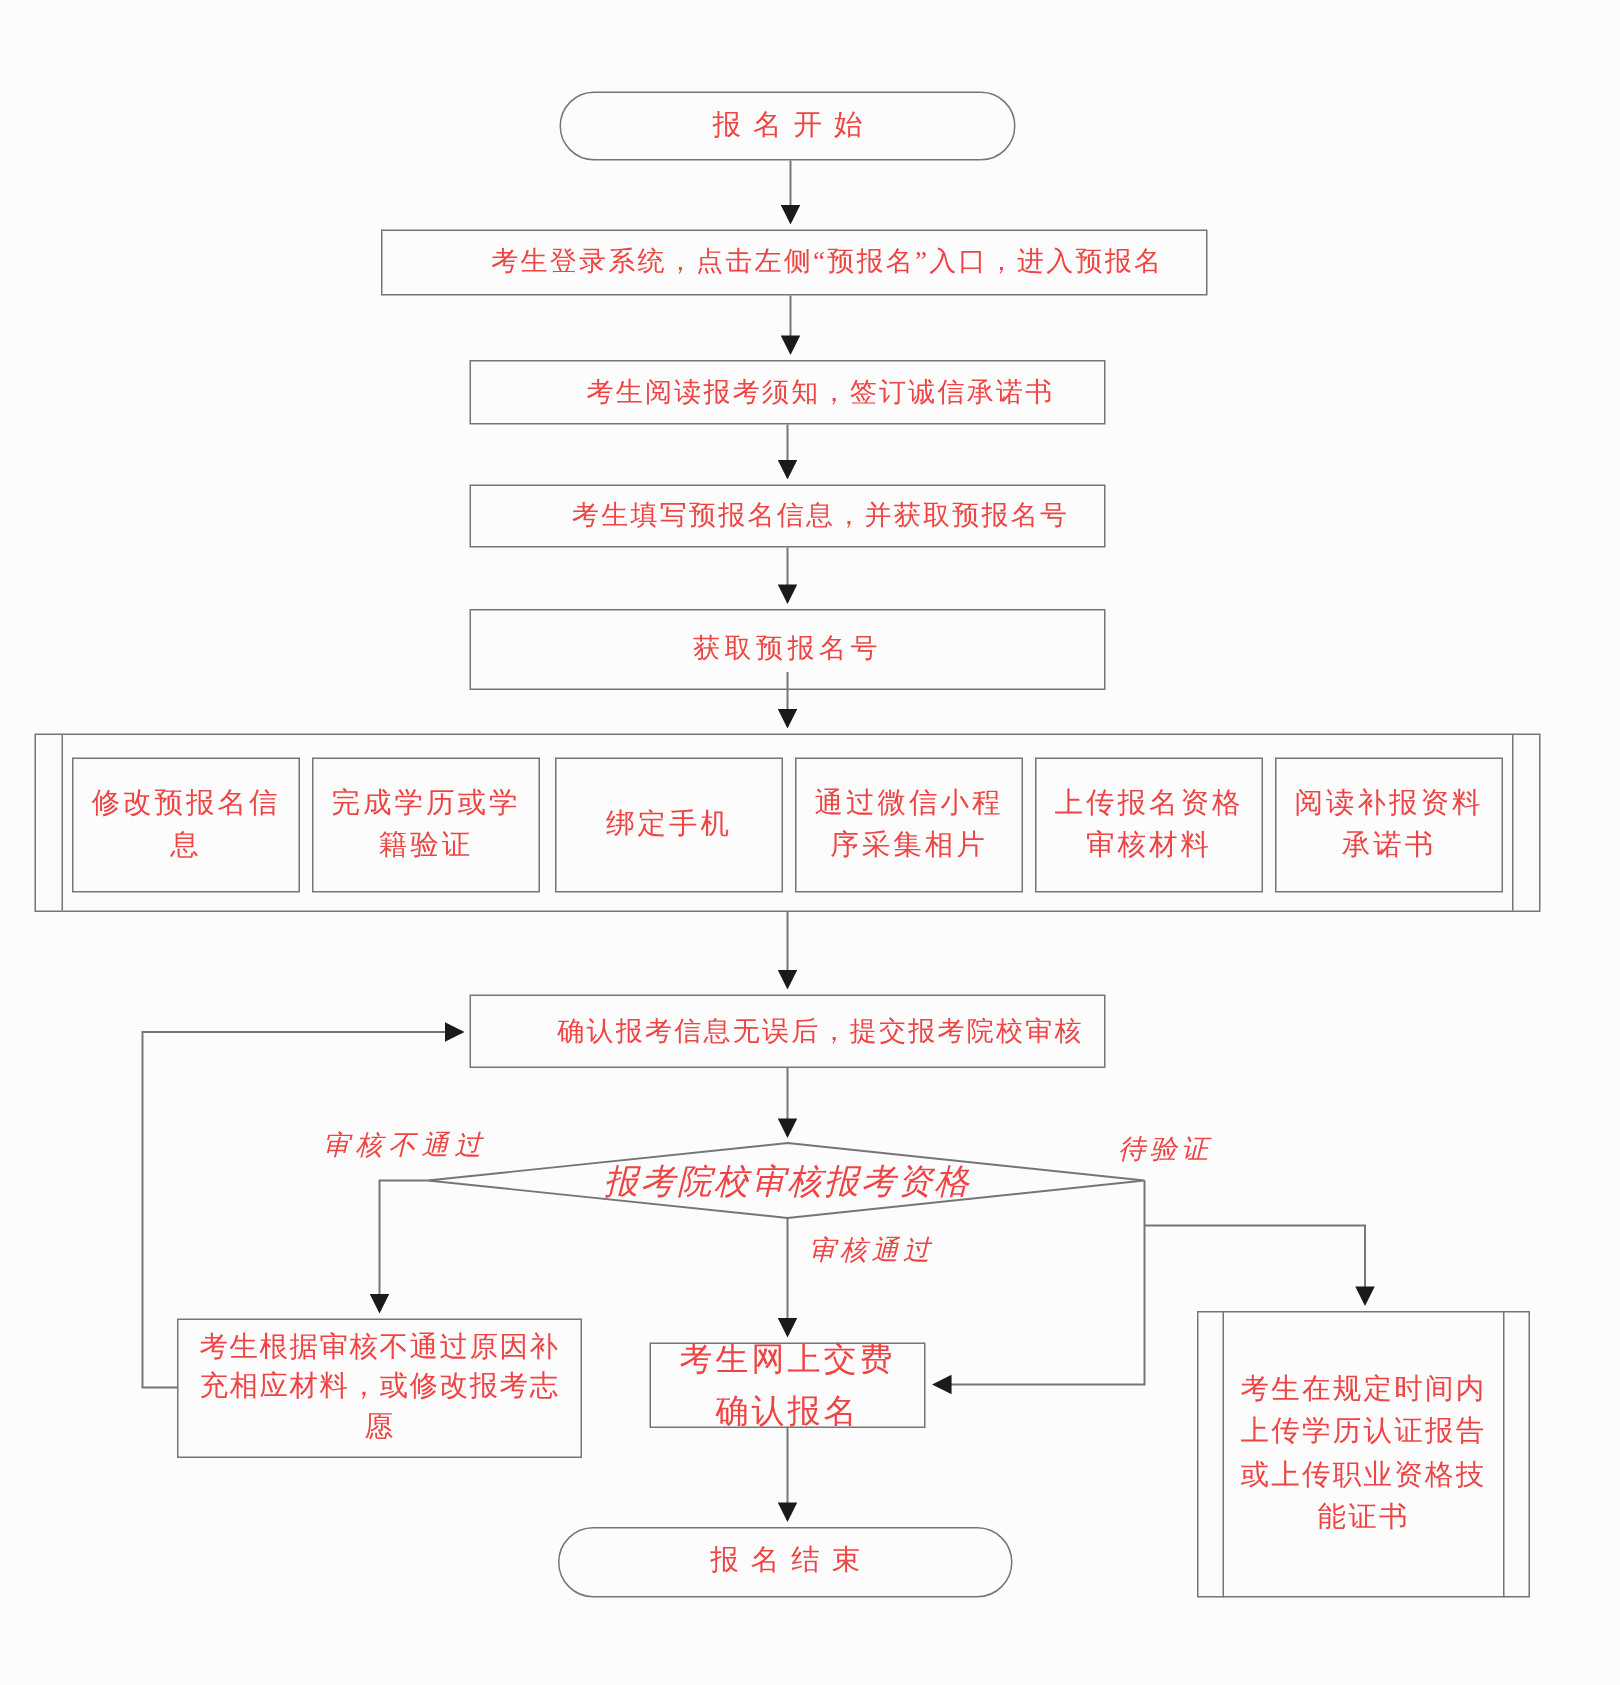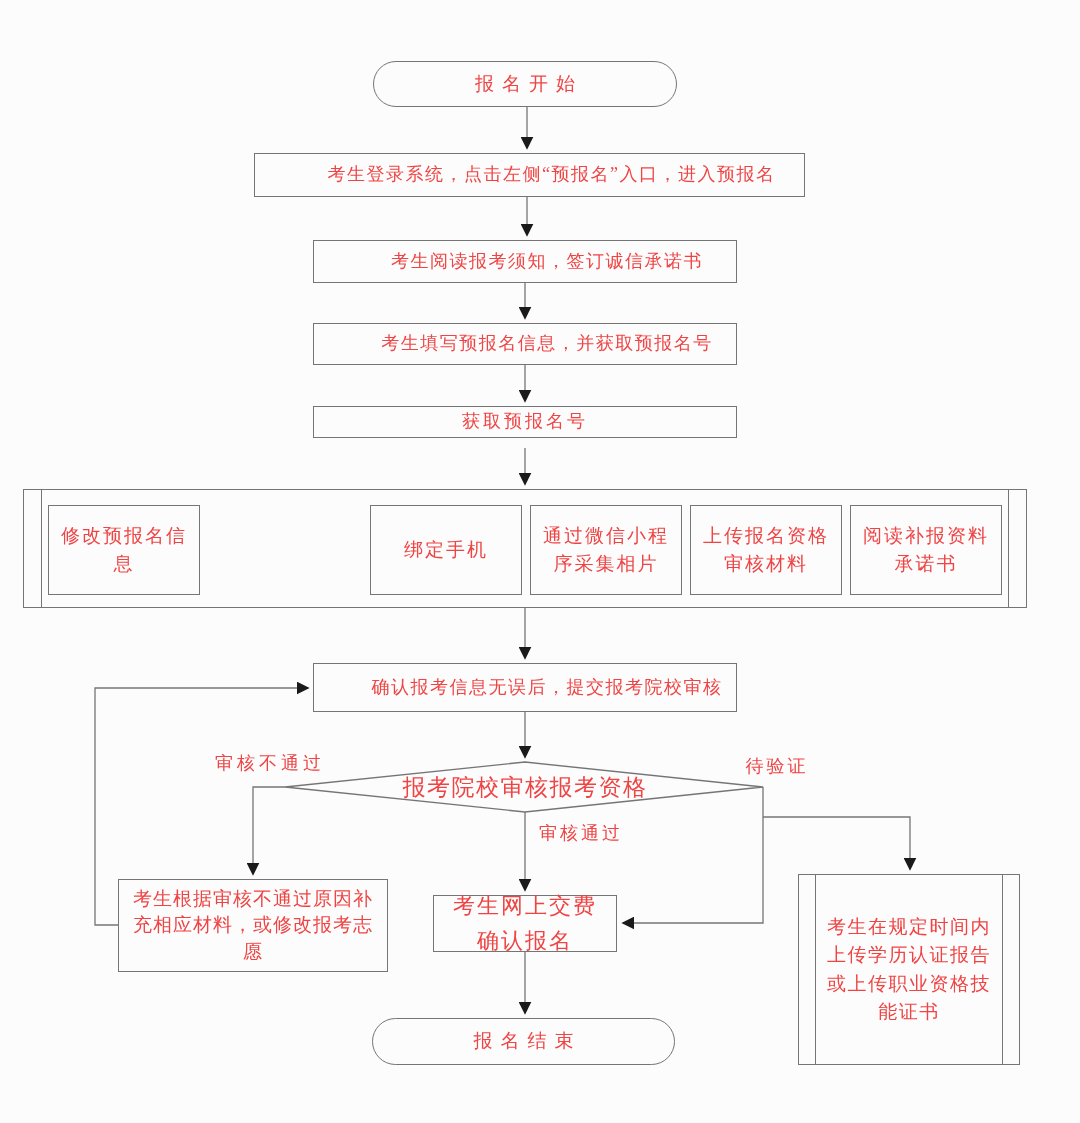--- a/index.html
+++ b/index.html
@@ -19,21 +19,21 @@
   .numbox{letter-spacing:3px;}
   .band{border:1px solid #757575;}
   .innerline{position:absolute;top:0;bottom:0;width:1px;background:#757575;}
   .taskbox{font-size:19px;letter-spacing:2px;line-height:1.45;}
   .failfix{font-size:19px;letter-spacing:1px;line-height:1.4;}
   .paybox{font-size:22px;letter-spacing:2px;line-height:1.55;}
   .uploadbox{font-size:19px;letter-spacing:1.5px;line-height:1.5;}
   .lbl{
     position:absolute;border:none;background:transparent;display:flex;
     align-items:center;justify-content:center;
-    font-size:18px;letter-spacing:3px;white-space:nowrap;
+    font-size:18px;letter-spacing:3px;white-space:nowrap;font-style:italic;
   }
   .dlabel{font-size:23px;letter-spacing:1.5px;}
 </style>
 </head>
 <body>
 
 <div id="canvas">
 
   <svg id="wires" viewBox="0 0 1080 1123" xmlns="http://www.w3.org/2000/svg">
     <defs>
@@ -60,29 +60,31 @@
   </svg>
 
   <div class="node oval" style="left:373px;top:61px;width:304px;height:46px;">报名开始</div>
 
   <div class="node wide" style="left:254px;top:153px;width:551px;height:44px;">考生登录系统，点击左侧“预报名”入口，进入预报名</div>
 
   <div class="node wide" style="left:313px;top:240px;width:424px;height:43px;">考生阅读报考须知，签订诚信承诺书</div>
 
   <div class="node wide" style="left:313px;top:323px;width:424px;height:42px;">考生填写预报名信息，并获取预报名号</div>
 
-  <div class="node numbox" style="left:313px;top:406px;width:424px;height:32px;">获取预报名号</div>
+  <div class="node numbox" style="left:313px;top:406px;width:424px;height:54px;">获取预报名号</div>
 
   <div class="node band" style="left:23px;top:489px;width:1004px;height:119px;">
     <div class="innerline" style="left:17px;"></div>
     <div class="innerline" style="right:17px;"></div>
   </div>
 
   <div class="node taskbox" style="left:48px;top:505px;width:152px;height:90px;">修改预报名信
 息</div>
+  <div class="node taskbox" style="left:208px;top:505px;width:152px;height:90px;">完成学历或学
+籍验证</div>
   <div class="node taskbox" style="left:370px;top:505px;width:152px;height:90px;">绑定手机</div>
   <div class="node taskbox" style="left:530px;top:505px;width:152px;height:90px;">通过微信小程
 序采集相片</div>
   <div class="node taskbox" style="left:690px;top:505px;width:152px;height:90px;">上传报名资格
 审核材料</div>
   <div class="node taskbox" style="left:850px;top:505px;width:152px;height:90px;">阅读补报资料
 承诺书</div>
 
   <div class="node wide" style="left:313px;top:663px;width:424px;height:49px;">确认报考信息无误后，提交报考院校审核</div>
 

